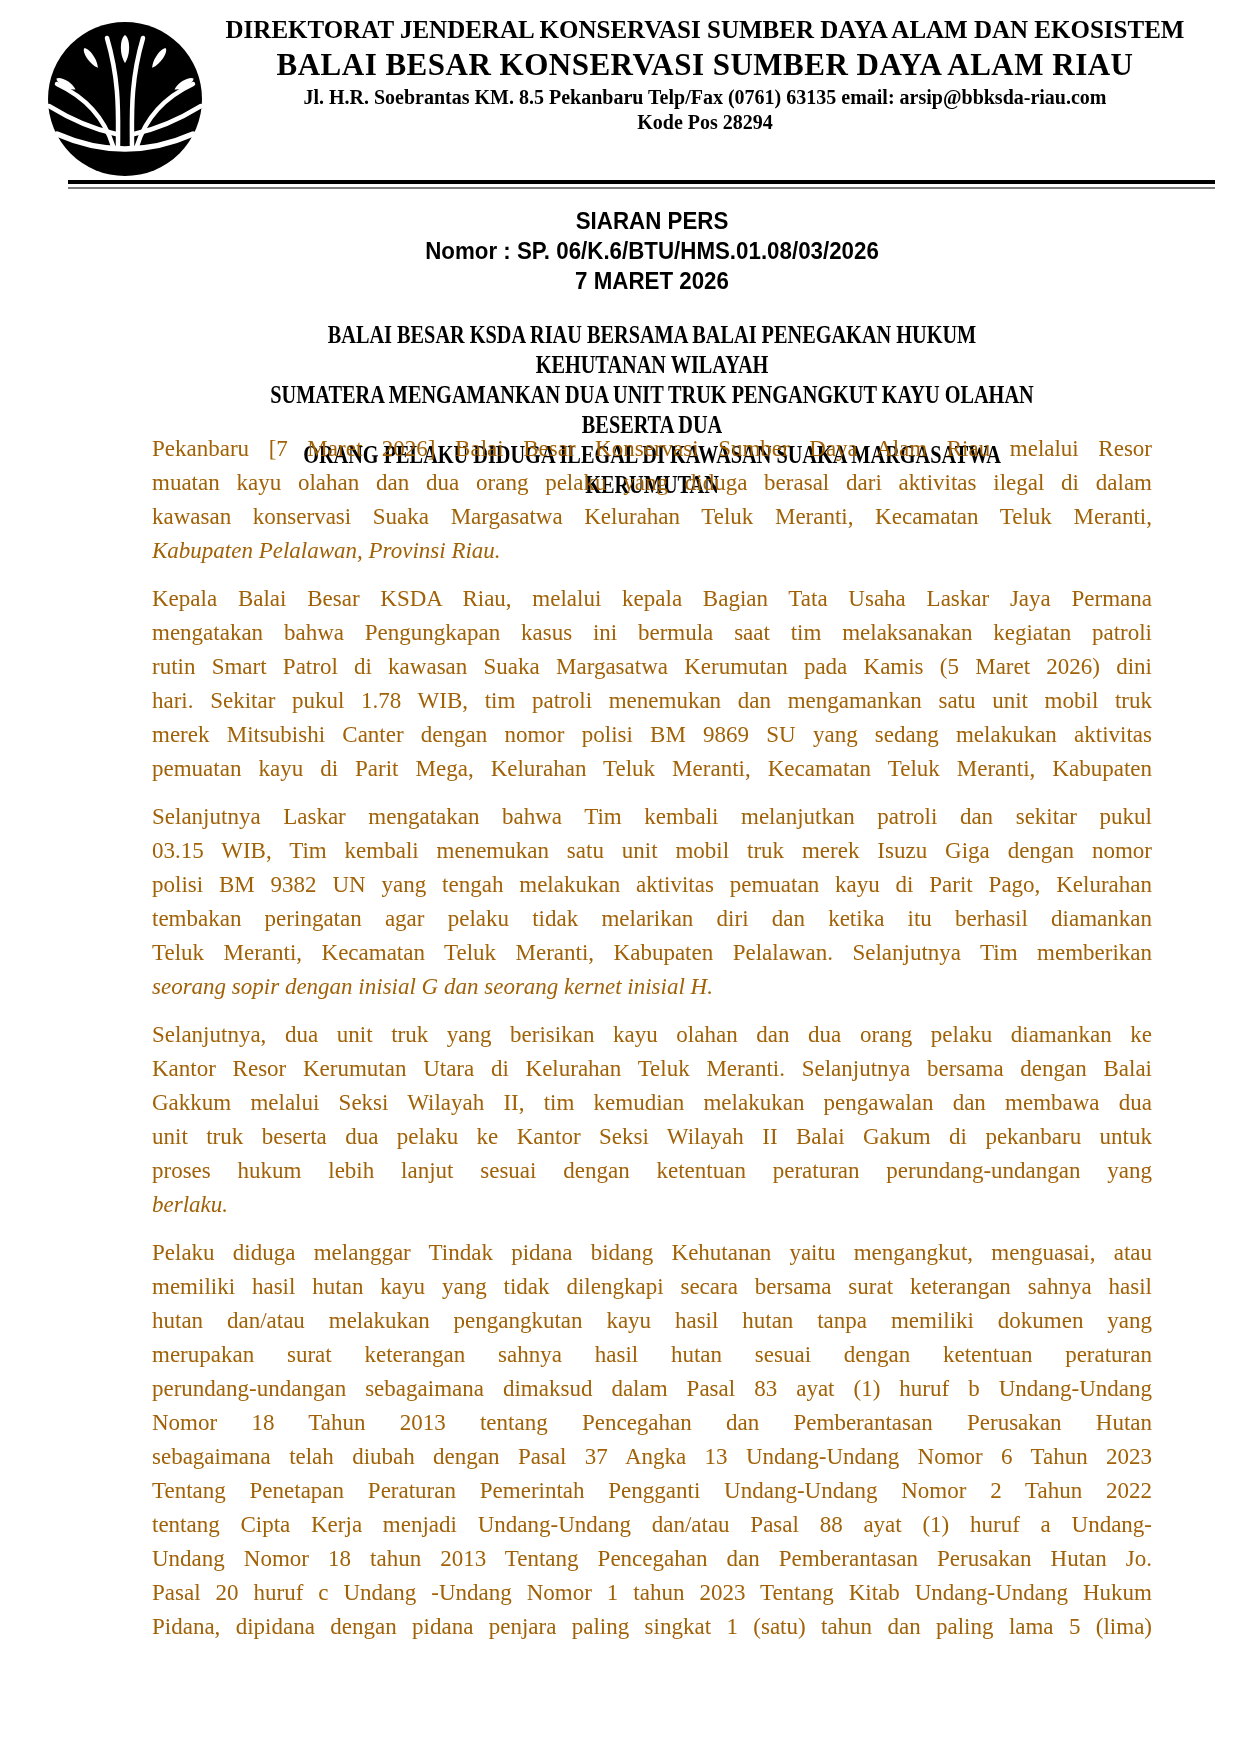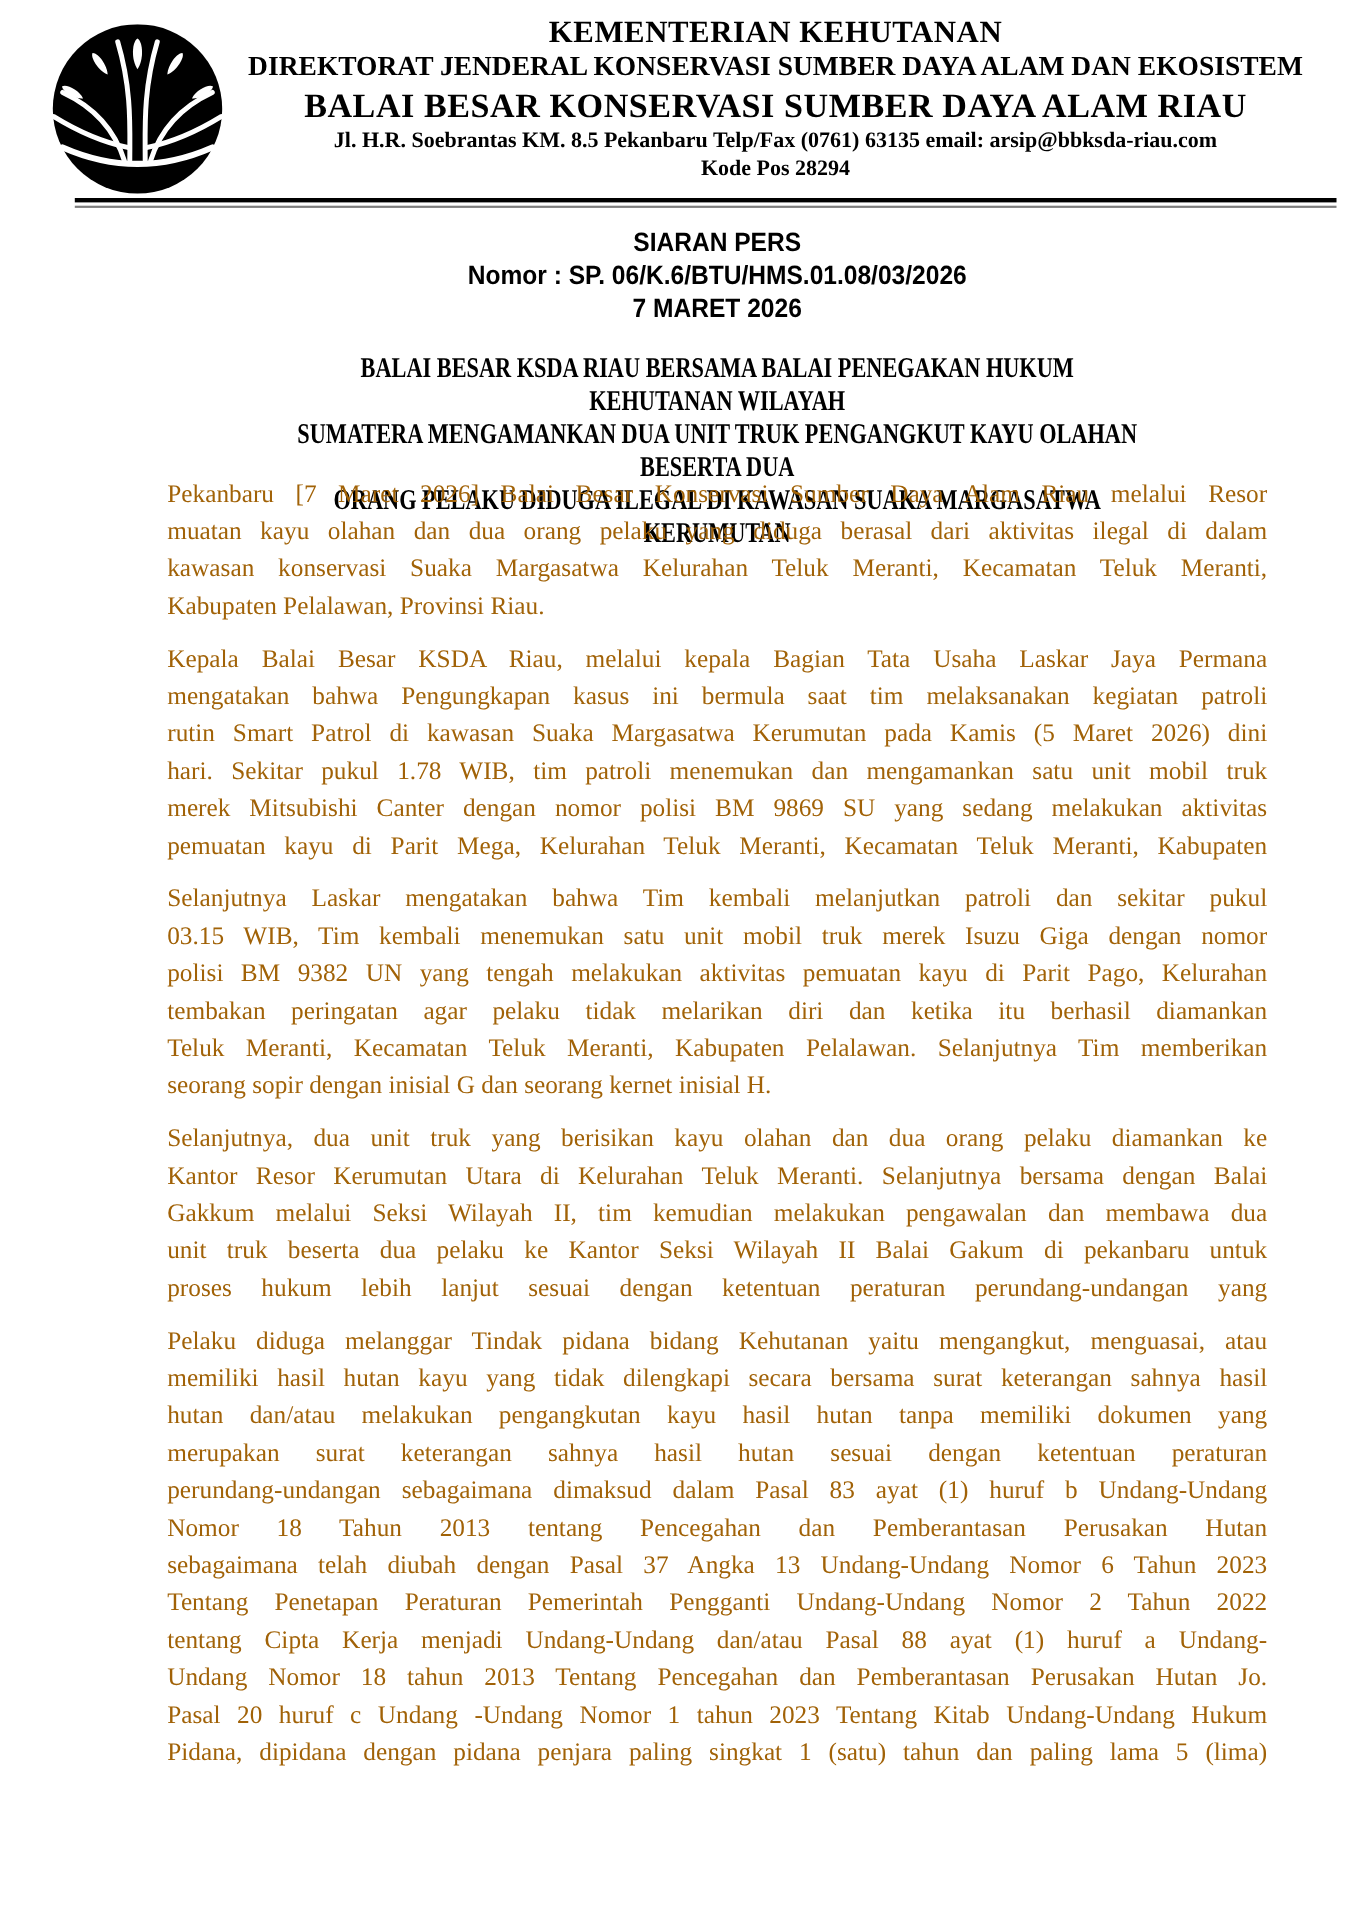--- a/index.html
+++ b/index.html
@@ -95,21 +95,21 @@
     font-size: 23px;
     line-height: 34px;
     color: #a16207;
   }
   .para { margin: 0 0 14px 0; }
   .bline {
     text-align: justify;
     text-align-last: justify;
     white-space: normal;
   }
-  .bline-end { text-align-last: left; }
+  .bline-end { text-align-last: left; font-style: italic; }
 </style>
 </head>
 <body>
 
 <div class="page">
 
   <div class="logo">
     <svg width="160" height="156" viewBox="0 0 160 156">
       <circle cx="80" cy="77" r="77" fill="#000"></circle>
       <g stroke="#fff" stroke-width="4.5" fill="none" stroke-linecap="round">
@@ -130,21 +130,20 @@
         <path transform="translate(80,27)" d="M0,14 C-6,5 -5,-11 0,-14 C5,-11 6,5 0,14 Z"></path>
         <path transform="translate(46,36) rotate(-35)" d="M0,12 C-5,4 -4,-10 0,-12 C4,-10 5,4 0,12 Z"></path>
         <path transform="translate(114,36) rotate(35)" d="M0,12 C-5,4 -4,-10 0,-12 C4,-10 5,4 0,12 Z"></path>
         <path transform="translate(21,62) rotate(-60)" d="M0,11 C-5,4 -4,-9 0,-11 C4,-9 5,4 0,11 Z"></path>
         <path transform="translate(139,62) rotate(60)" d="M0,11 C-5,4 -4,-9 0,-11 C4,-9 5,4 0,11 Z"></path>
       </g>
     </svg>
   </div>
 
   <div class="letterhead">
-    <div class="lh1">KEMENTERIAN KEHUTANAN</div>
     <div class="lh2">DIREKTORAT JENDERAL KONSERVASI SUMBER DAYA ALAM DAN EKOSISTEM</div>
     <div class="lh3">BALAI BESAR KONSERVASI SUMBER DAYA ALAM RIAU</div>
     <div class="lh4">Jl. H.R. Soebrantas KM. 8.5 Pekanbaru Telp/Fax (0761) 63135  email: arsip@bbksda-riau.com</div>
     <div class="lh5">Kode Pos 28294</div>
   </div>
 
   <div class="rule-thick"></div>
   <div class="rule-thin"></div>
 
   <div class="release-heading">
@@ -181,20 +180,21 @@
         <div class="bline">tembakan peringatan agar pelaku tidak melarikan diri dan ketika itu berhasil diamankan</div>
         <div class="bline">Teluk Meranti, Kecamatan Teluk Meranti, Kabupaten Pelalawan. Selanjutnya Tim memberikan</div>
         <div class="bline bline-end">seorang sopir dengan inisial G dan seorang kernet inisial H.</div>
       </div>
       <div class="para">
         <div class="bline">Selanjutnya, dua unit truk yang berisikan kayu  olahan dan dua orang pelaku diamankan ke</div>
         <div class="bline">Kantor Resor Kerumutan Utara di Kelurahan Teluk Meranti. Selanjutnya bersama dengan Balai</div>
         <div class="bline">Gakkum melalui Seksi Wilayah II,  tim kemudian melakukan pengawalan dan membawa  dua</div>
         <div class="bline">unit truk beserta dua  pelaku ke Kantor Seksi Wilayah II Balai Gakum di pekanbaru  untuk</div>
         <div class="bline">proses hukum lebih lanjut sesuai dengan ketentuan peraturan perundang-undangan yang</div>
+        <div class="bline bline-end">berlaku.</div>
       </div>
       <div class="para">
         <div class="bline">Pelaku diduga melanggar  Tindak pidana bidang Kehutanan yaitu mengangkut, menguasai, atau</div>
         <div class="bline">memiliki hasil hutan kayu yang tidak dilengkapi secara bersama surat keterangan sahnya hasil</div>
         <div class="bline">hutan dan/atau melakukan pengangkutan kayu hasil hutan tanpa memiliki dokumen yang</div>
         <div class="bline">merupakan surat keterangan sahnya hasil hutan sesuai dengan ketentuan peraturan</div>
         <div class="bline">perundang-undangan sebagaimana dimaksud dalam Pasal 83 ayat (1) huruf b Undang-Undang</div>
         <div class="bline">Nomor 18 Tahun 2013 tentang Pencegahan dan Pemberantasan Perusakan Hutan</div>
         <div class="bline">sebagaimana telah diubah dengan Pasal 37 Angka 13 Undang-Undang Nomor 6 Tahun 2023</div>
         <div class="bline">Tentang Penetapan Peraturan Pemerintah Pengganti Undang-Undang Nomor 2 Tahun 2022</div>

